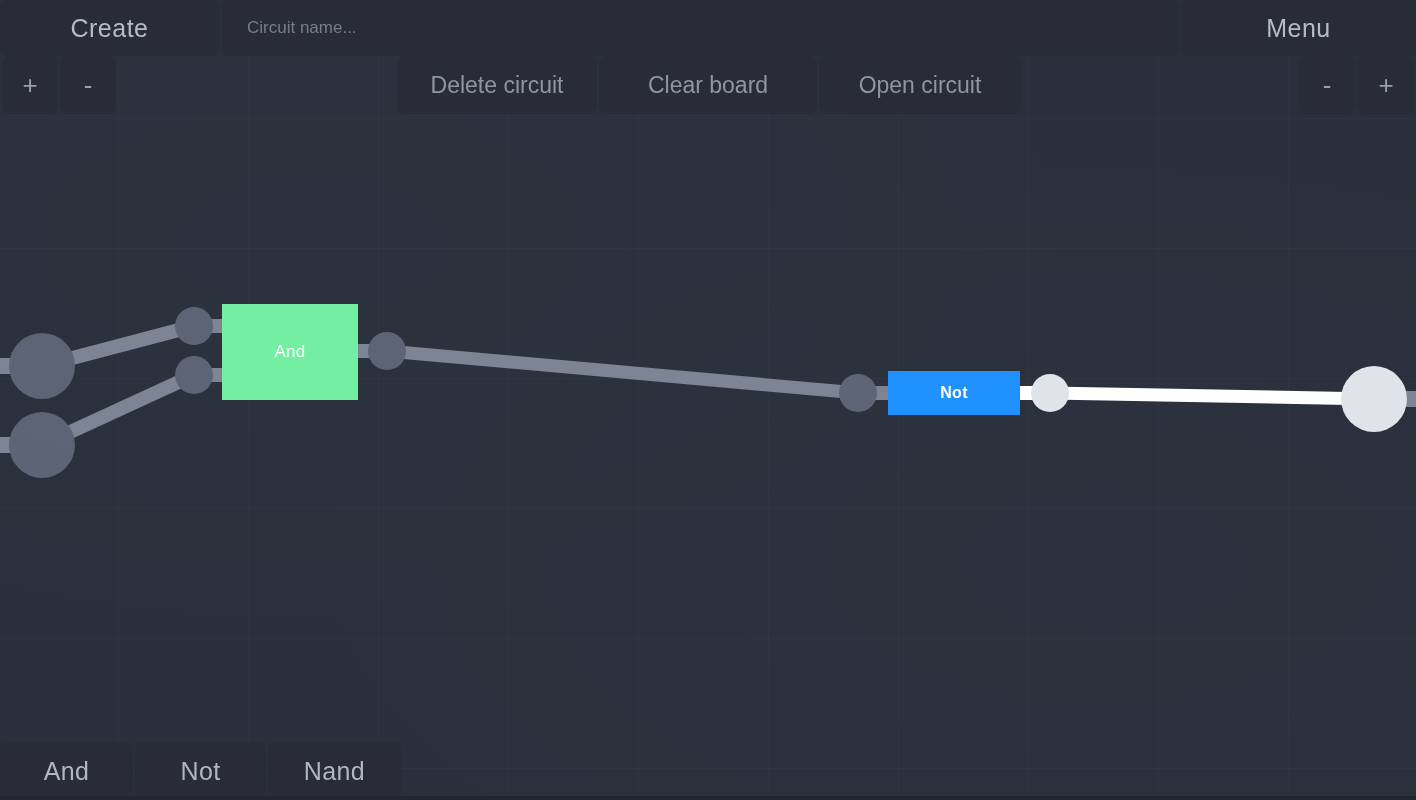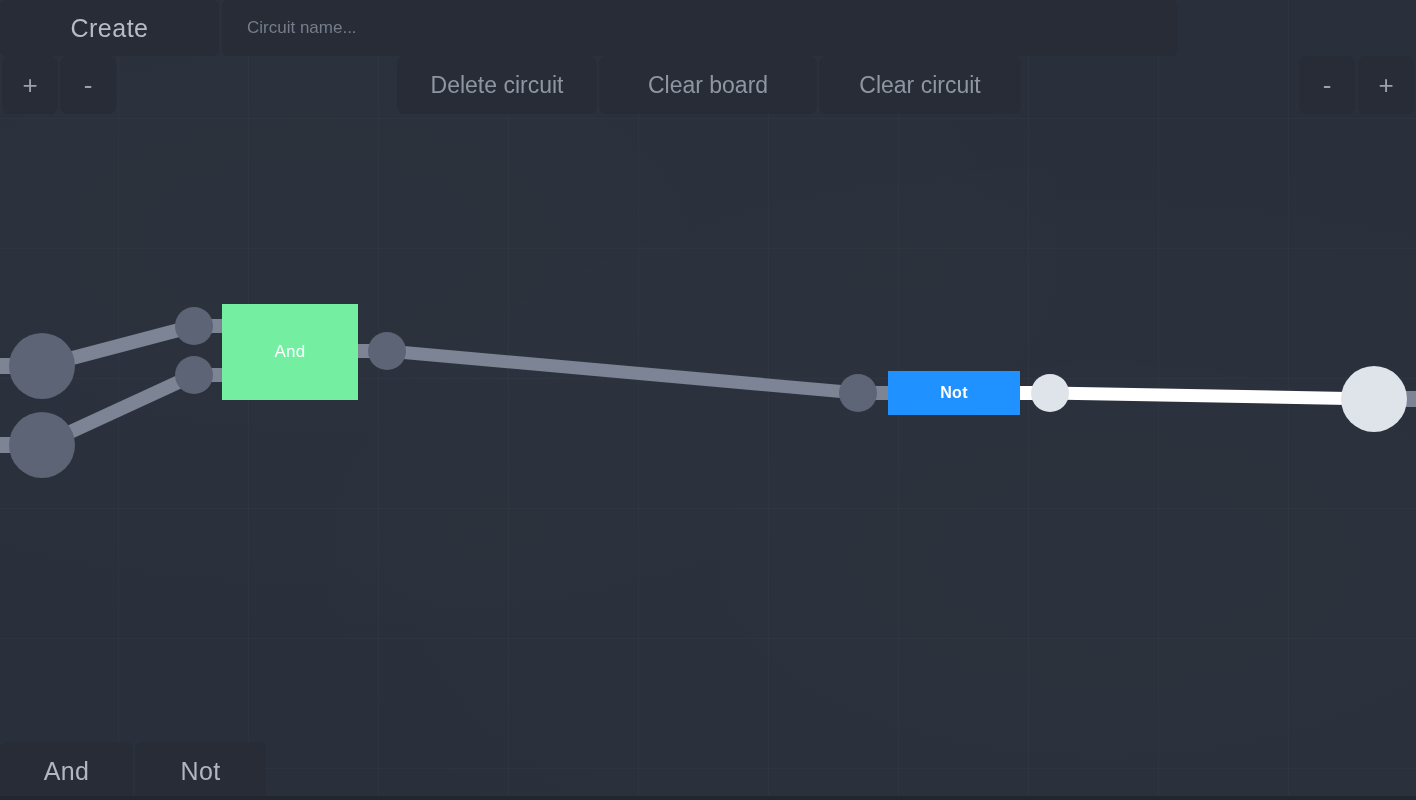--- a/index.html
+++ b/index.html
@@ -191,32 +191,34 @@
       </div>
     <div id="gates-layer">
         <div class="gate and" style="left: 222px; top: 304px; width: 136px; height: 96px;">And</div>
         <div class="gate not" style="left: 888px; top: 371px; width: 132px; height: 44px;">Not</div>
       </div>
   </div>
 
   <div id="topbar">
     <button id="create-btn" class="tb-btn">Create</button>
     <input id="name-input" type="text" placeholder="Circuit name..." style="">
+    <button id="menu-btn" class="tb-btn">Menu</button>
   </div>
 
   <div id="toolrow">
     <button class="sq-btn" style="left:2px">+</button>
     <button class="sq-btn" style="left:60px">-</button>
 
     <button class="mid-btn" style="left:397px; width:200px">Delete circuit</button>
     <button class="mid-btn" style="left:599px; width:218px">Clear board</button>
-    <button class="mid-btn" style="left:819px; width:202px">Clear circuit</button>
+    <button class="mid-btn" style="left:819px; width:202px">Open circuit</button>
 
     <button class="sq-btn" style="left:1299px">-</button>
     <button class="sq-btn" style="left:1358px">+</button>
   </div>
 
   <div id="palette">
       <button class="pal-btn" style="width: 133px;">And</button>
       <button class="pal-btn" style="width: 131px;">Not</button>
+      <button class="pal-btn" style="width: 133px;">Nand</button>
     </div>
 
 </div>
 
 </body></html>

